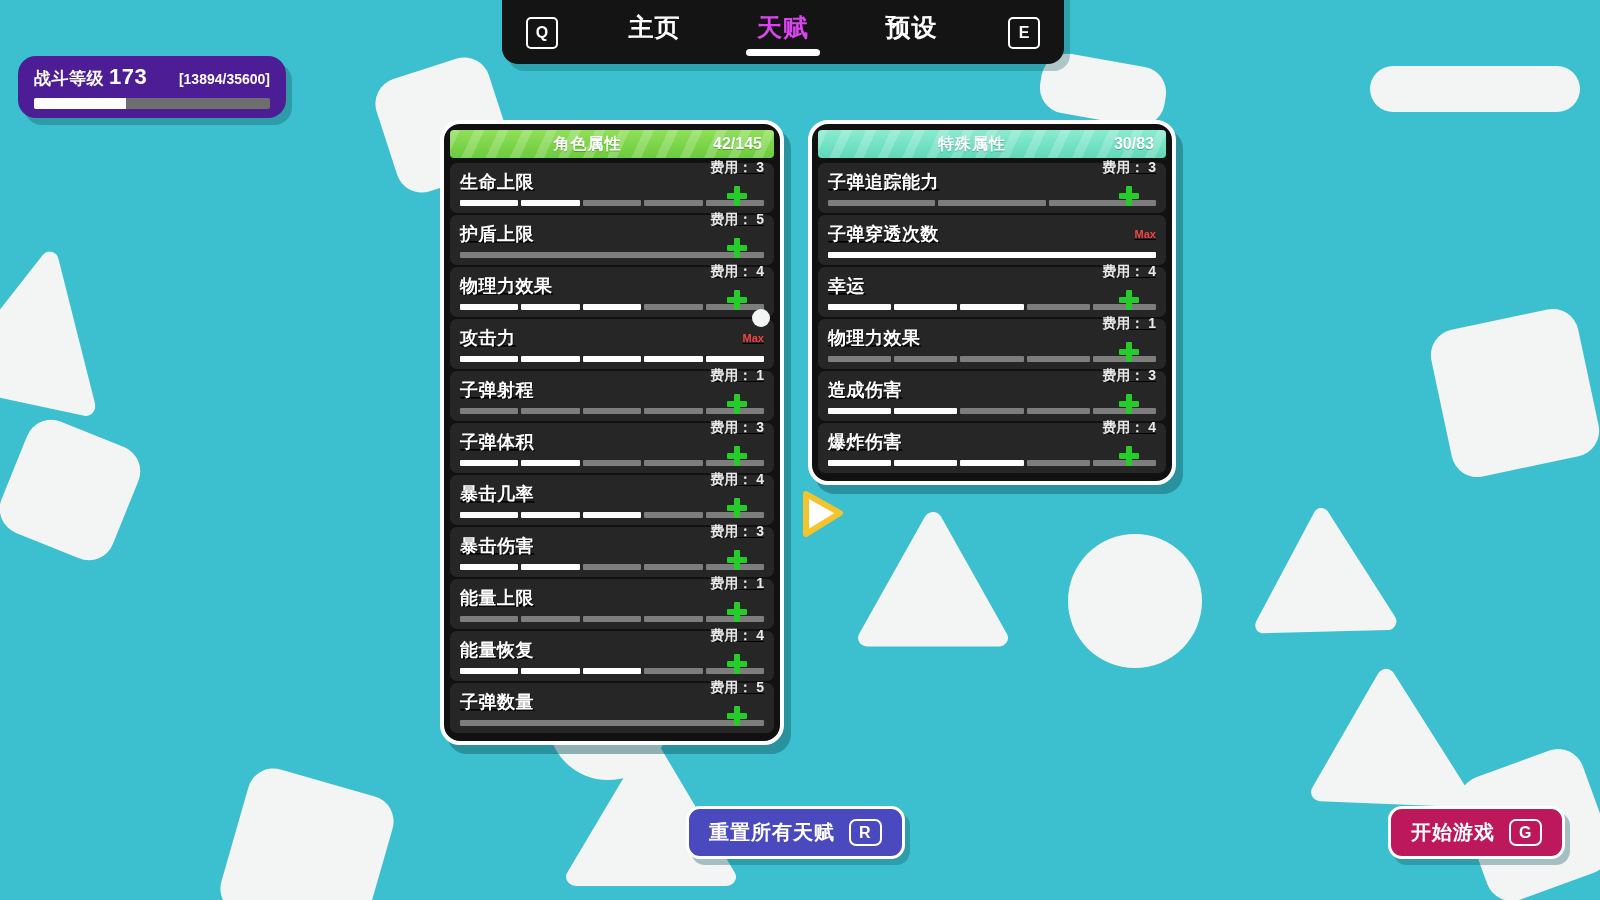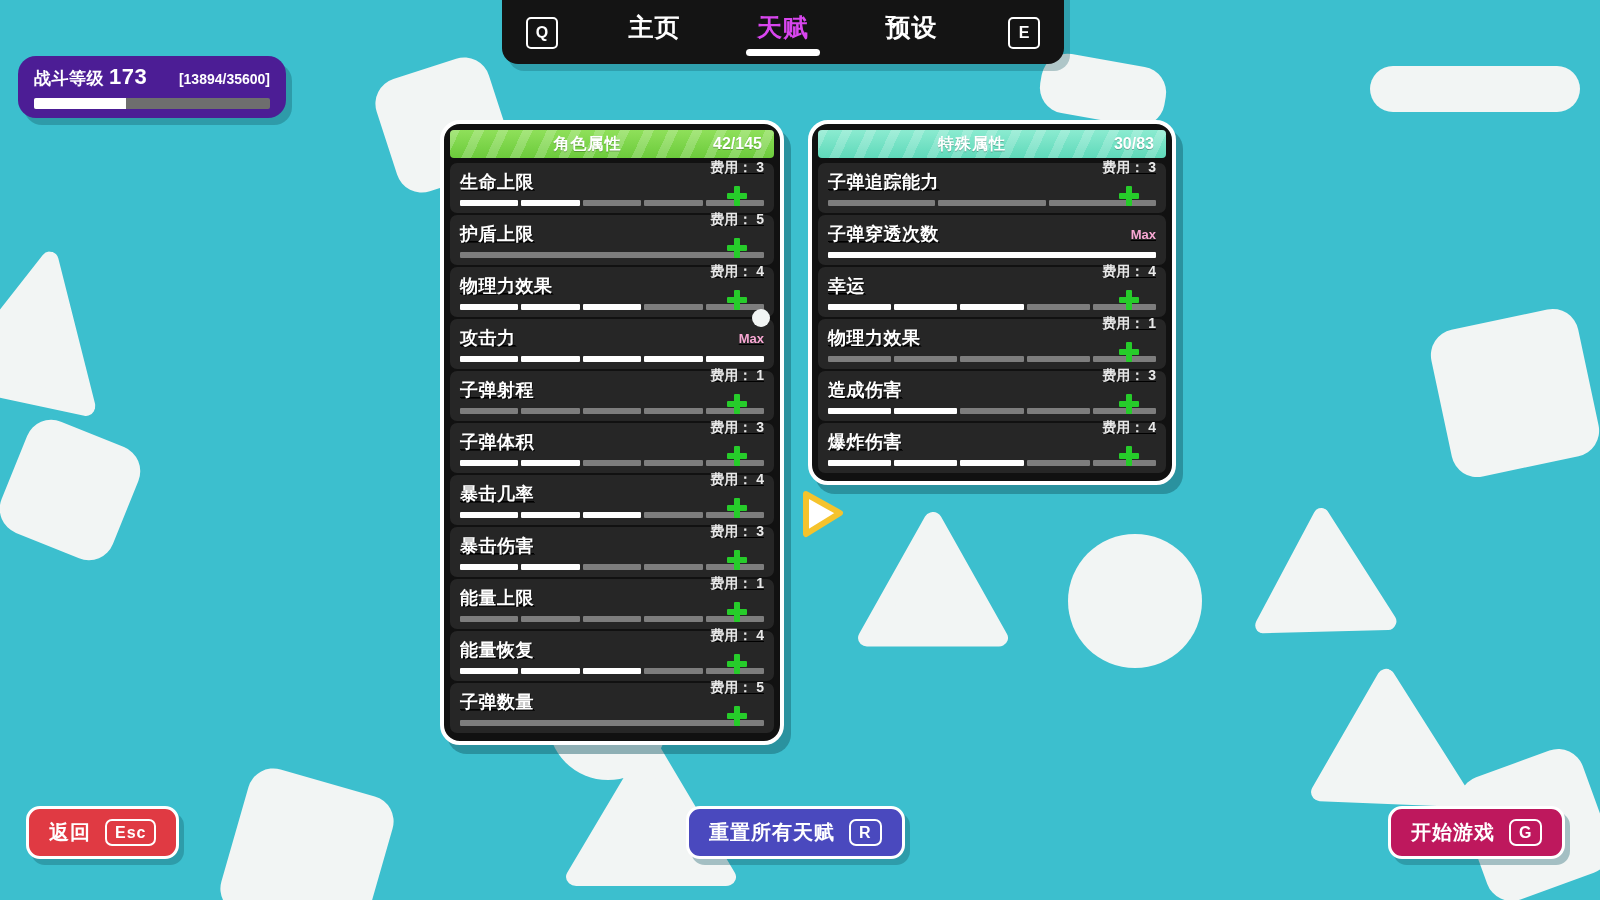--- a/index.html
+++ b/index.html
@@ -113,21 +113,21 @@
     padding: 6px 10px 7px 10px;
     text-decoration: underline;
   }
   .row-top { display: flex; align-items: center; height: 26px; }
   .row-name {
     color: #FFFFFF; font-size: 18px; font-weight: bold; letter-spacing: .5px;
     text-shadow: 1px 1px 0 rgba(0,0,0,.6);
   }
   .row-right { margin-left: auto; display: flex; align-items: center; gap: 9px; flex-direction: column; }
   .row-cost { color: #E9E9E9; font-size: 14px; font-weight: bold; }
-  .row-max  { color: #f9a8d4; font-size: 13px; font-weight: bold; }
+  .row-max  { color: #ef4444; font-size: 11px; font-weight: bold; }
   .plus {
     width: 20px; height: 20px; position: relative; flex: none;
   }
   .plus::before, .plus::after {
     content: ""; position: absolute; background: #26CC2A; border-radius: 1px;
   }
   .plus::before { left: 7px; top: 0;  width: 6px;  height: 20px; }
   .plus::after  { left: 0;  top: 7px; width: 20px; height: 6px; }
 
   .segbar { display: flex; gap: 3px; margin-top: 5px; height: 6px; }
@@ -496,24 +496,20 @@
   </div>
 
   <div id="scroll-knob"></div>
 
   <div id="cursor">
     <svg viewBox="0 0 56 56" width="56" height="56">
       <path d="M14 8 L48 27 L14 48 Z" fill="#FFFFFF" stroke="#F5C32C" stroke-width="6" stroke-linejoin="round"></path>
     </svg>
   </div>
 
-  <div class="btn" id="btn-back">
-    <span>返回</span>
-    <span class="cap">Esc</span>
-  </div>
   <div class="btn" id="btn-reset">
     <span>重置所有天赋</span>
     <span class="cap">R</span>
   </div>
   <div class="btn" id="btn-start">
     <span>开始游戏</span>
     <span class="cap">G</span>
   </div>
 
 </div>

